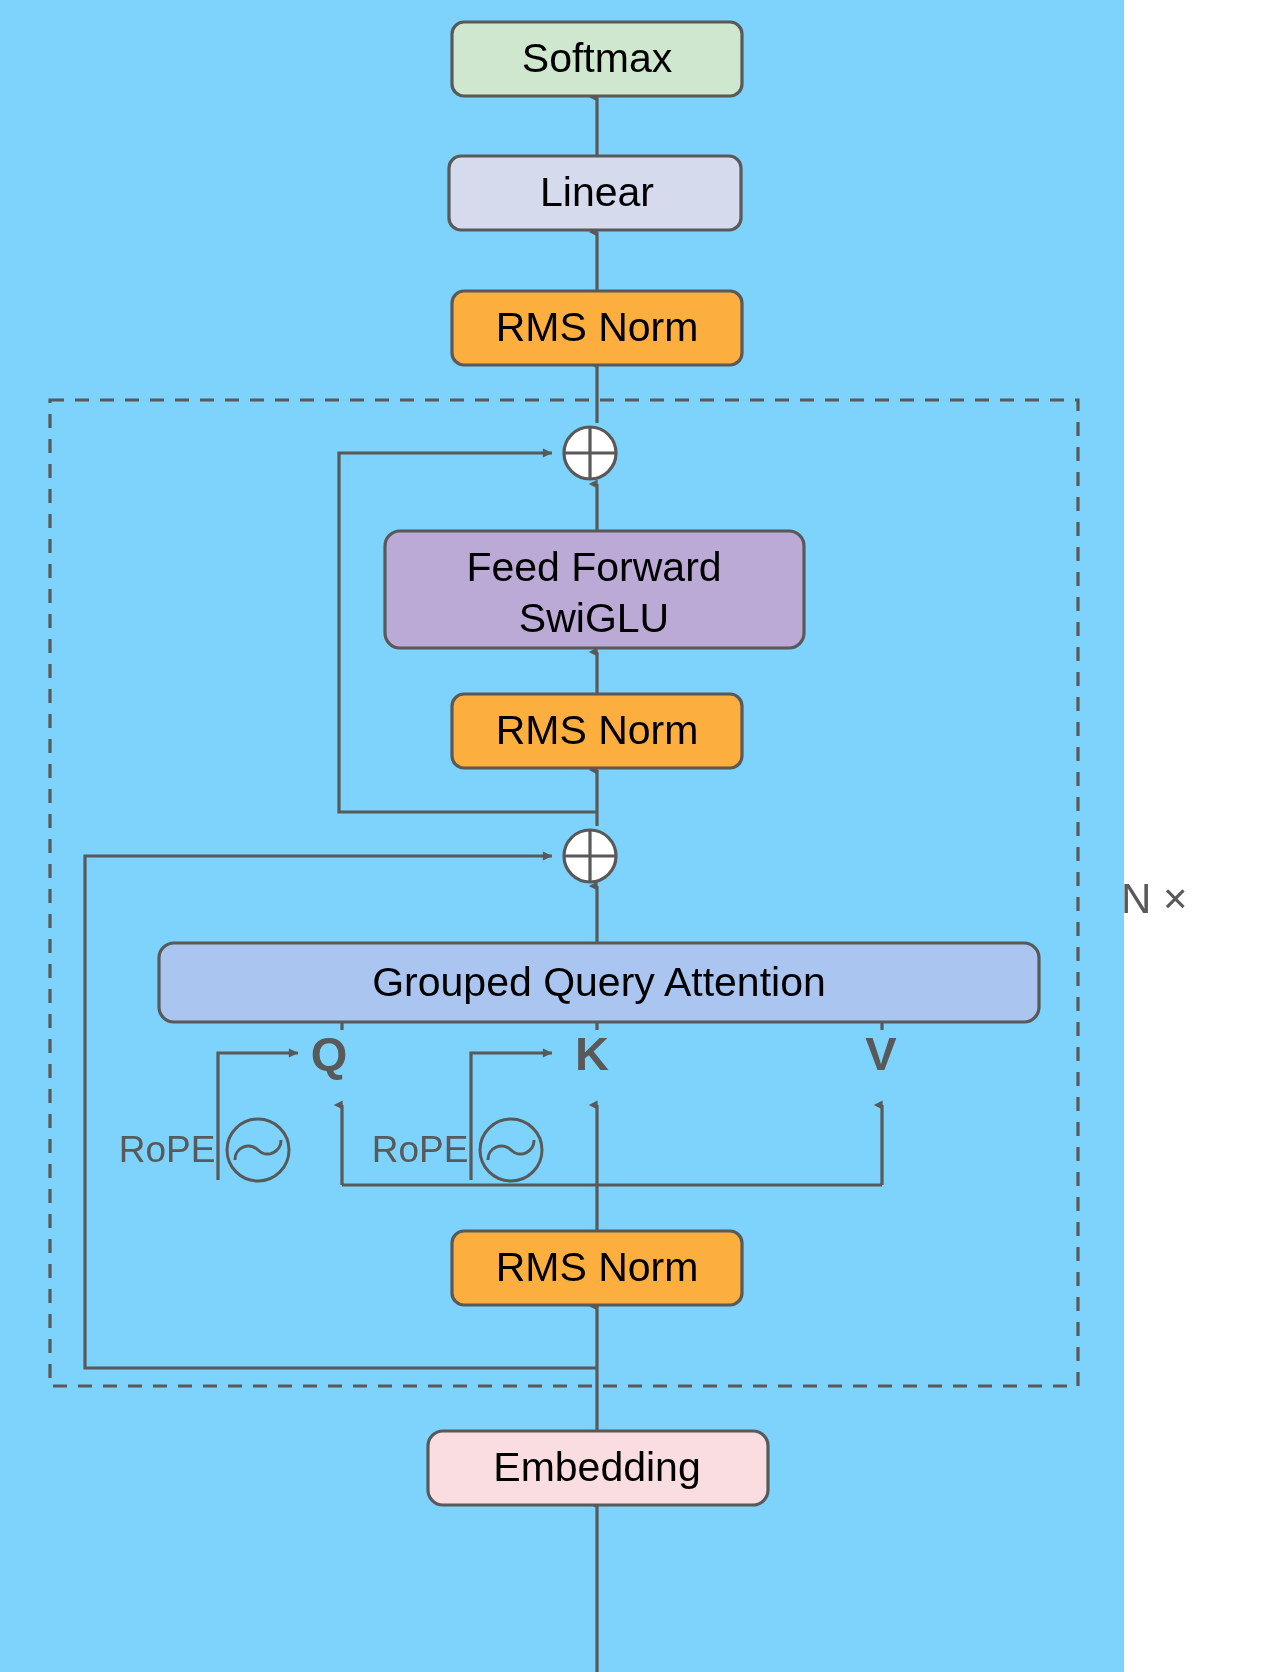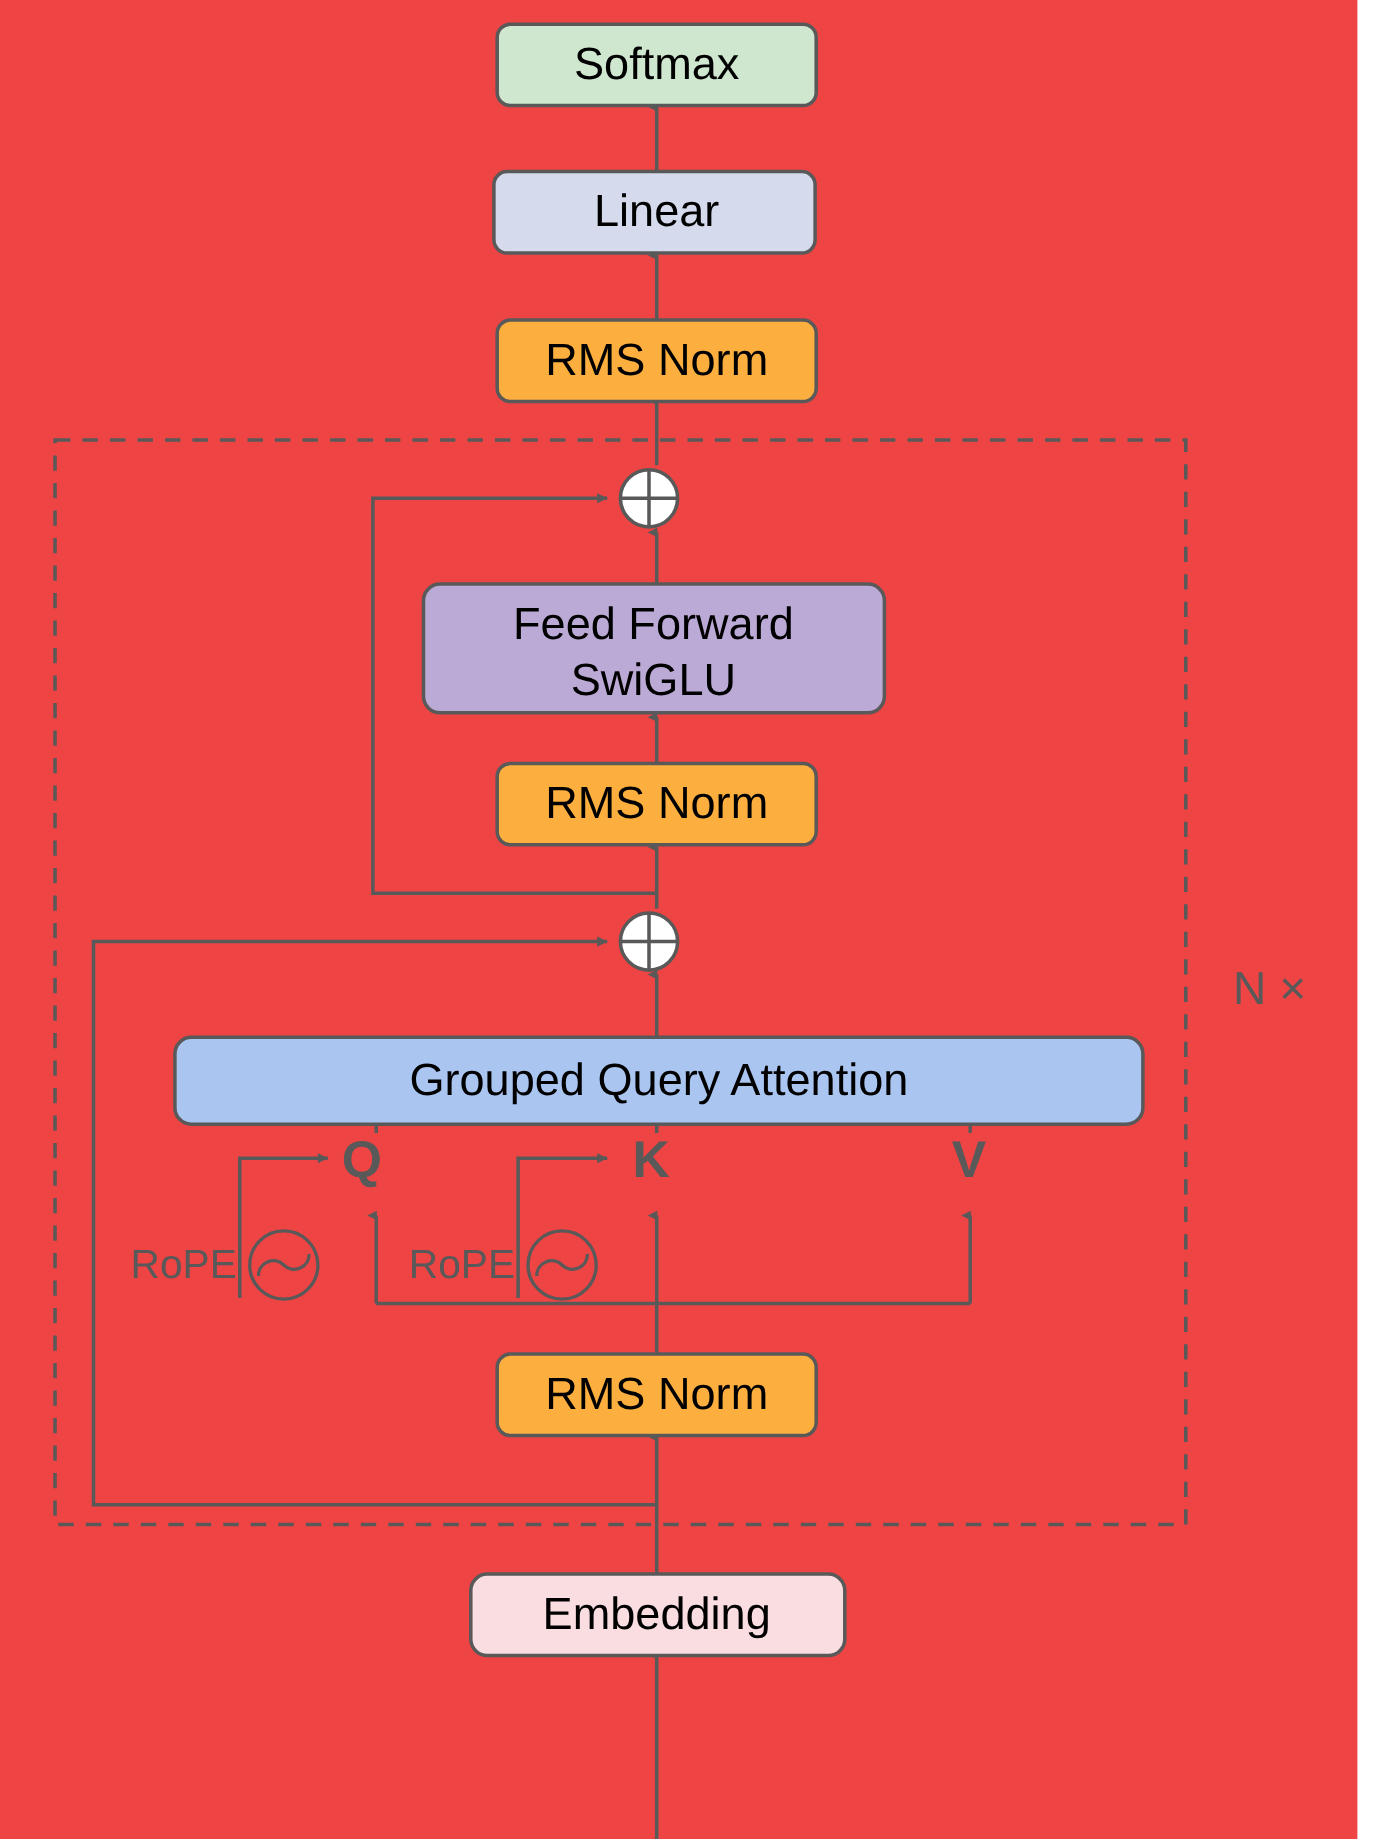--- a/index.html
+++ b/index.html
@@ -1,21 +1,21 @@
 <!DOCTYPE html>
 <html><head>
 <meta charset="utf-8">
 <style>
   html,body{margin:0;padding:0;background:#ffffff;}
   body{
     width:1271px;height:1672px;
     font-family:"Liberation Sans", sans-serif;
     overflow:hidden;
   }
-  #diagram-root{position:relative;width:1234px;height:1672px;background:#ef4444;}
+  #diagram-root{position:relative;width:1124px;height:1672px;background:#7dd3fc;}
   svg#arch{position:absolute;left:0;top:0;width:1271px;height:1672px;display:block;}
   .box-text{
     font-family:"Liberation Sans", sans-serif;
     fill:#000000;
     text-anchor:middle;
     dominant-baseline:middle;
   }
   .qkv-text{
     font-family:"Liberation Sans", sans-serif;
     fill:#595959;

